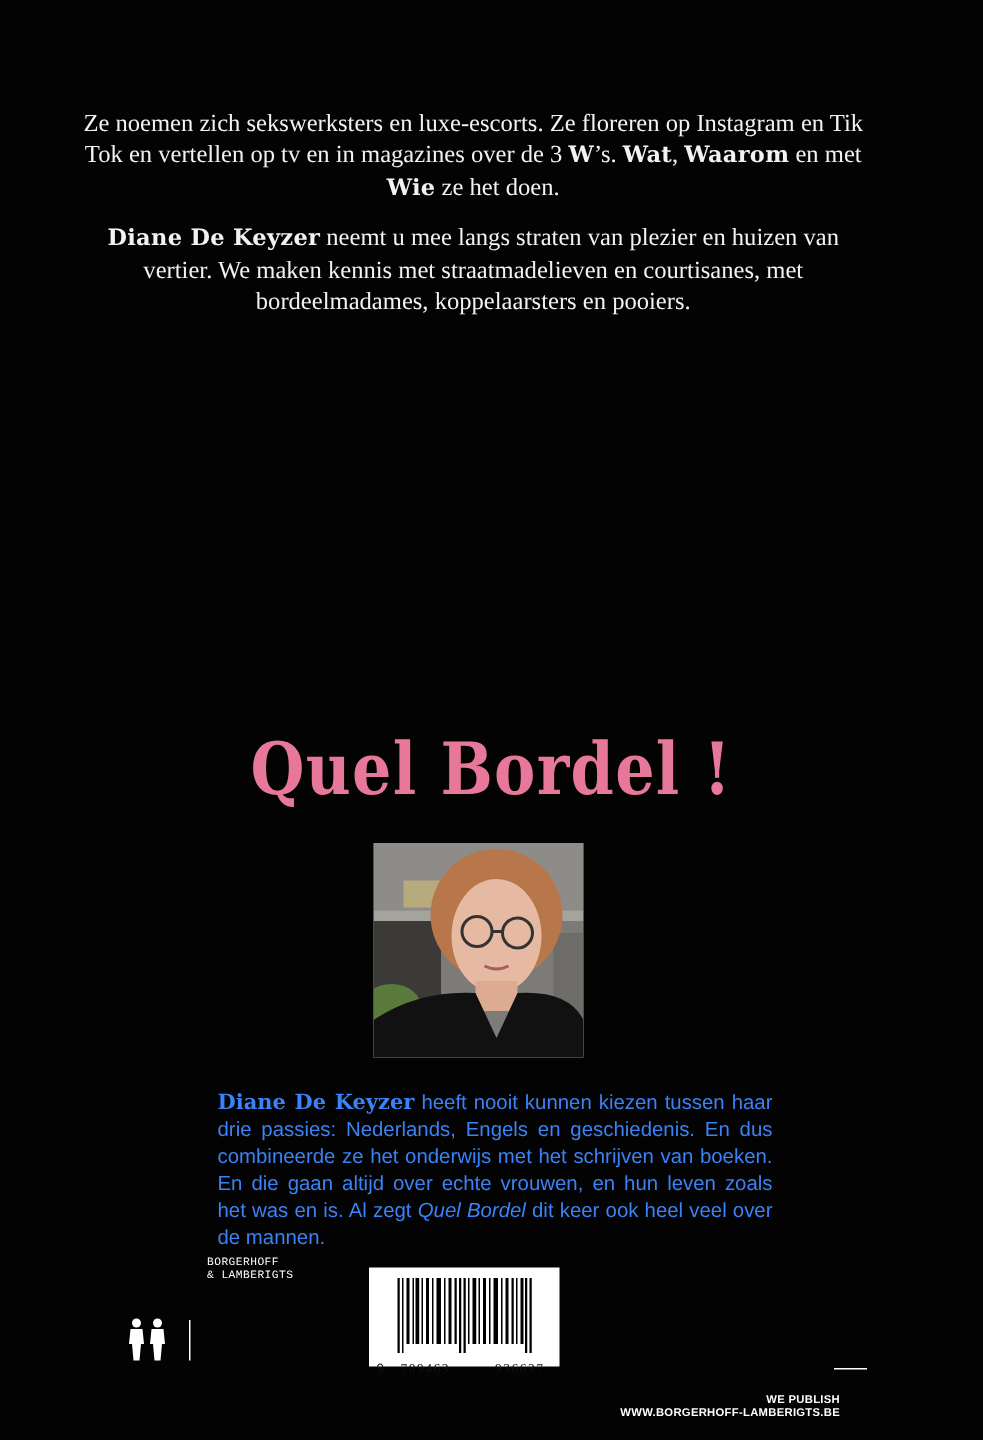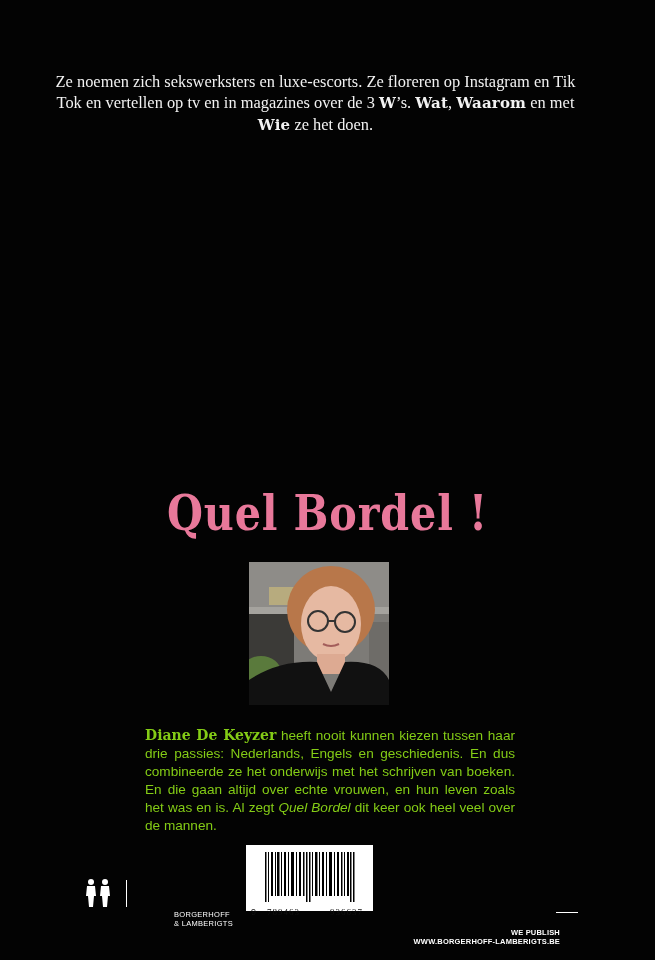--- a/index.html
+++ b/index.html
@@ -22,50 +22,51 @@
       font-weight: bold; font-size: 48px; letter-spacing: 1px;
       transform: scaleX(0.86); transform-origin: center;
     }
     .photo {
       position: absolute; left: 249px; top: 562px; width: 140px; height: 143px;
       overflow: hidden; background: #8c8a86;
     }
     .bio {
       position: absolute; left: 145px; width: 370px; top: 726px;
       font-family: "Liberation Sans", "DejaVu Sans", sans-serif;
-      font-size: 13.6px; line-height: 18px; color: #84cc16; text-align: justify;
+      font-size: 13.6px; line-height: 18px; color: #3b82f6; text-align: justify;
     }
     .bio b { font-family: "DejaVu Serif", serif; font-weight: bold; font-size: 14px; }
     .barcode {
       position: absolute; left: 246px; top: 845px; width: 127px; height: 66px;
       background: #fff;
     }
     .barcode .digits {
       position: absolute; bottom: 4px; left: 0; width: 100%;
       font-family: "Liberation Sans", sans-serif; font-size: 9px; color: #111;
     }
     .pub-logo { position: absolute; left: 79px; top: 878px; }
     .pub-name {
-      position: absolute; left: 138px; top: 910px;
-      font-family: Liberation Sans, sans-serif; font-size: 7.5px; line-height: 9px;
-      color: #fff; letter-spacing: 0.3px; margin-left: 36px;
+      position: absolute; left: 138px; top: 838px;
+      font-family: Liberation Mono, monospace; font-size: 7.5px; line-height: 9px;
+      color: #fff; letter-spacing: 0.3px;
     }
     .pub-divider { position: absolute; left: 126px; top: 880px; width: 1px; height: 27px; background: #fff; }
     .web {
       position: absolute; right: 95px; top: 928px; text-align: right;
       font-family: "Liberation Sans", sans-serif; font-weight: bold; font-size: 7.5px;
       line-height: 9px; color: #fff; letter-spacing: 0.2px;
     }
     .web-underline { position: absolute; left: 556px; top: 912px; width: 22px; height: 1px; background: #fff; }
   </style>
 </head>
 <body>
 
 <div class="blurb">
   <p><span>Ze noemen zich sekswerksters en luxe-escorts. Ze floreren op Instagram en Tik Tok en vertellen op tv en in magazines over de 3 </span><b>W</b><span>’s. </span><b>Wat</b><span>, </span><b>Waarom</b><span> en met </span><b>Wie</b><span> ze het doen.</span></p>
+  <p><b>Diane De Keyzer</b><span> neemt u mee langs straten van plezier en huizen van vertier. We maken kennis met straatmadelieven en courtisanes, met bordeelmadames, koppelaarsters en pooiers.</span></p>
 </div>
 
 <div class="title">Quel Bordel !</div>
 
 <div class="photo">
   <svg width="140" height="143" viewBox="0 0 140 143">
     <rect width="140" height="143" fill="#7d7b77"></rect>
     <rect x="0" y="0" width="140" height="45" fill="#8e8c88"></rect>
     <rect x="0" y="45" width="140" height="7" fill="#a5a39e"></rect>
     <rect x="20" y="25" width="40" height="18" fill="#c9b87a" opacity="0.7"></rect>

